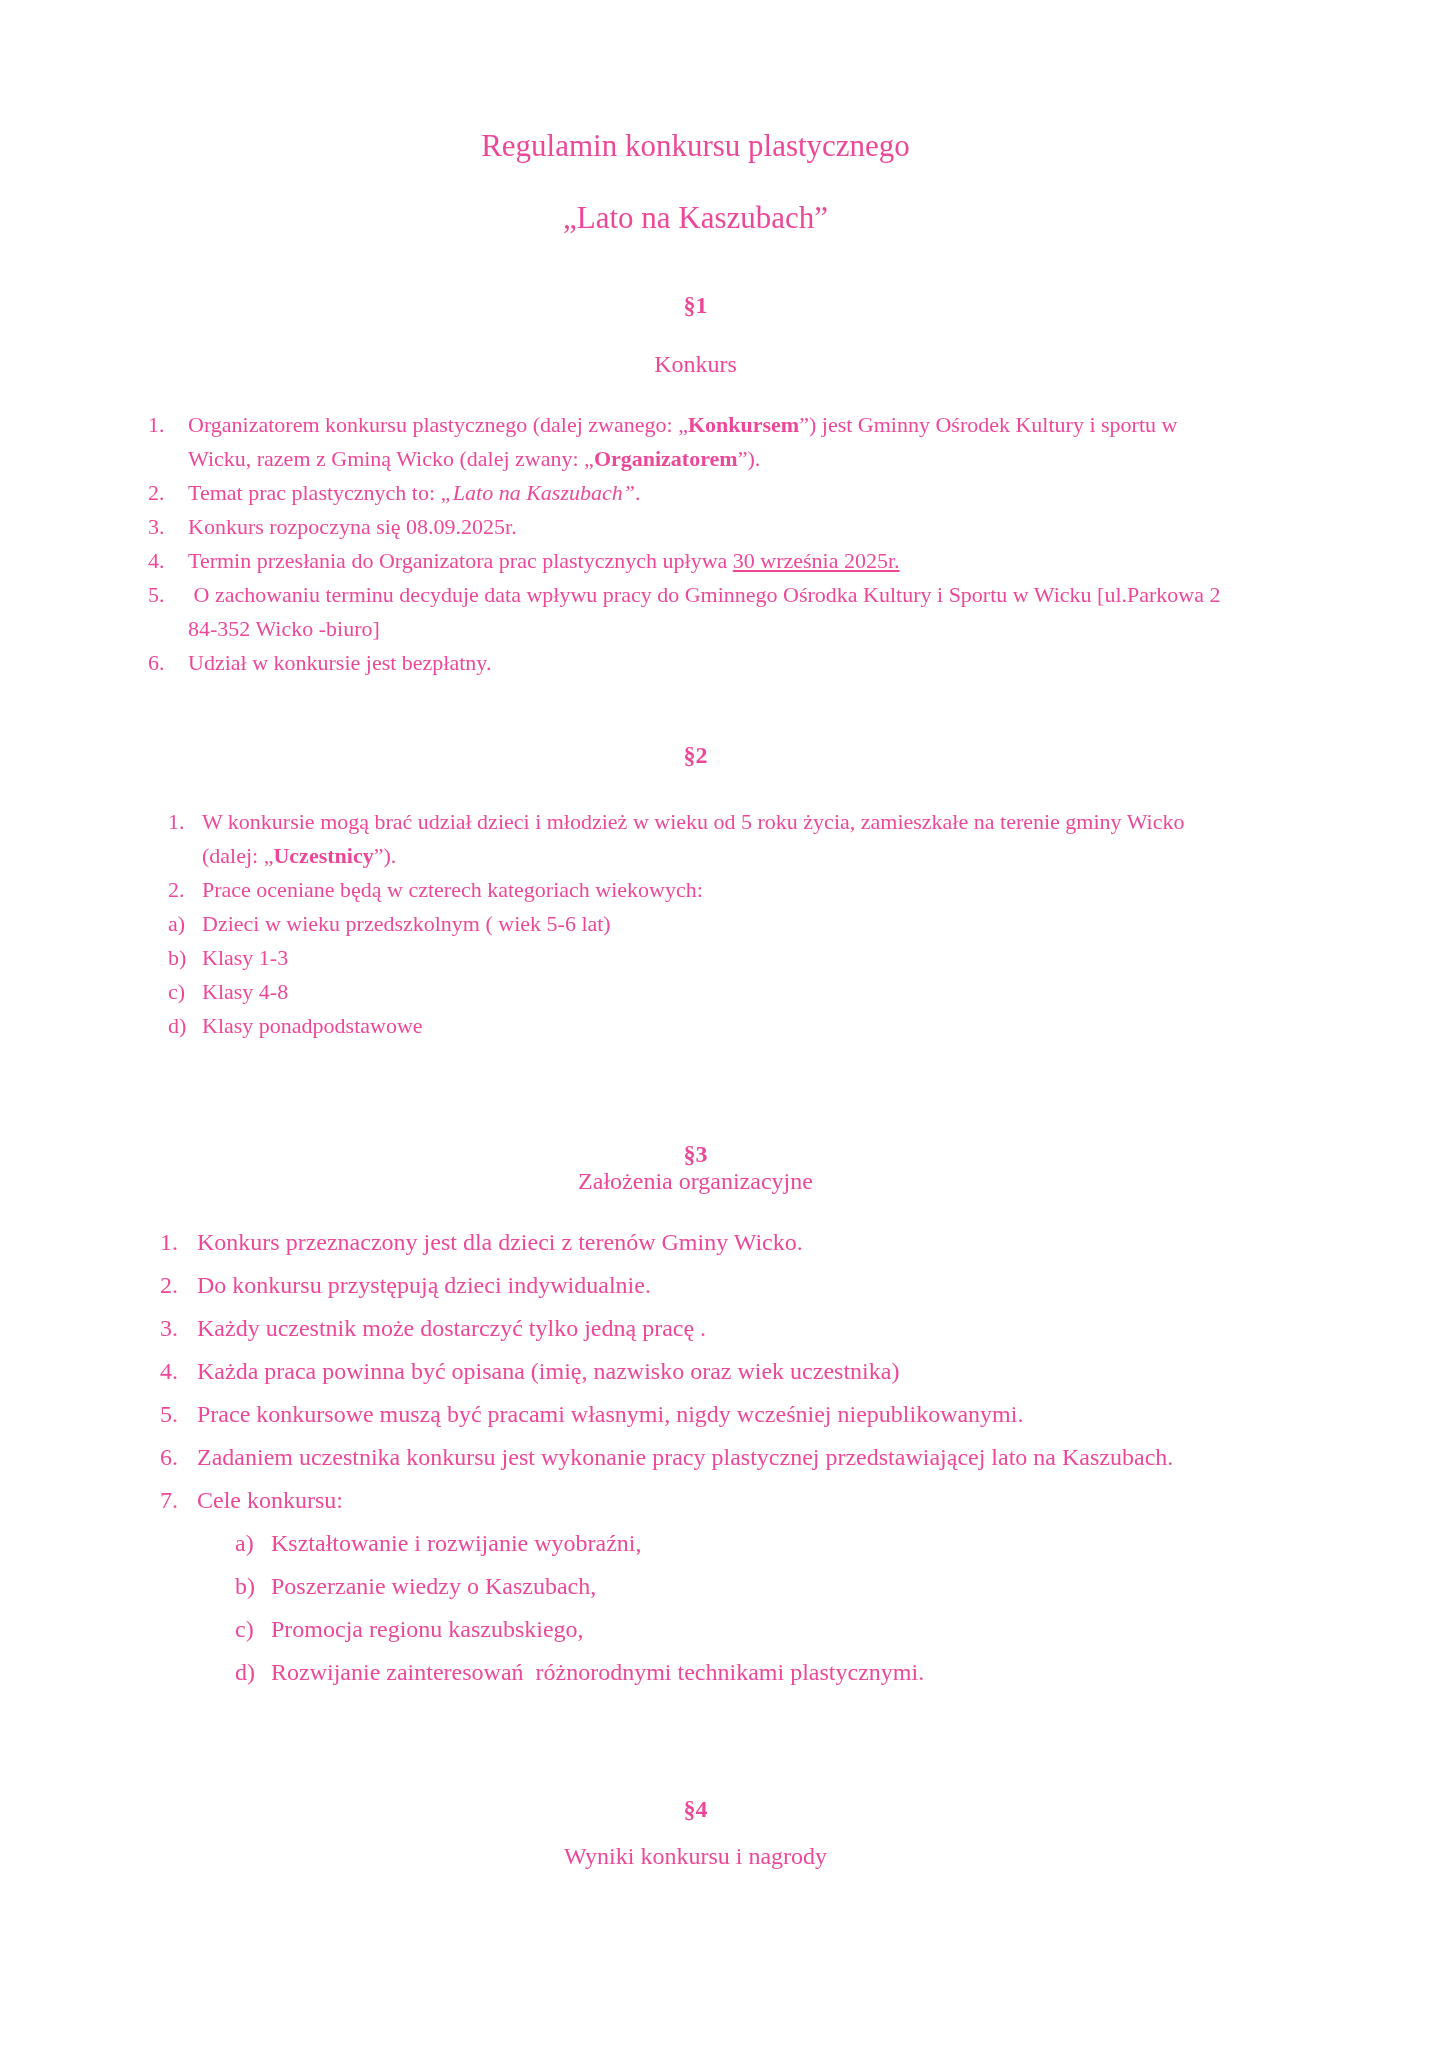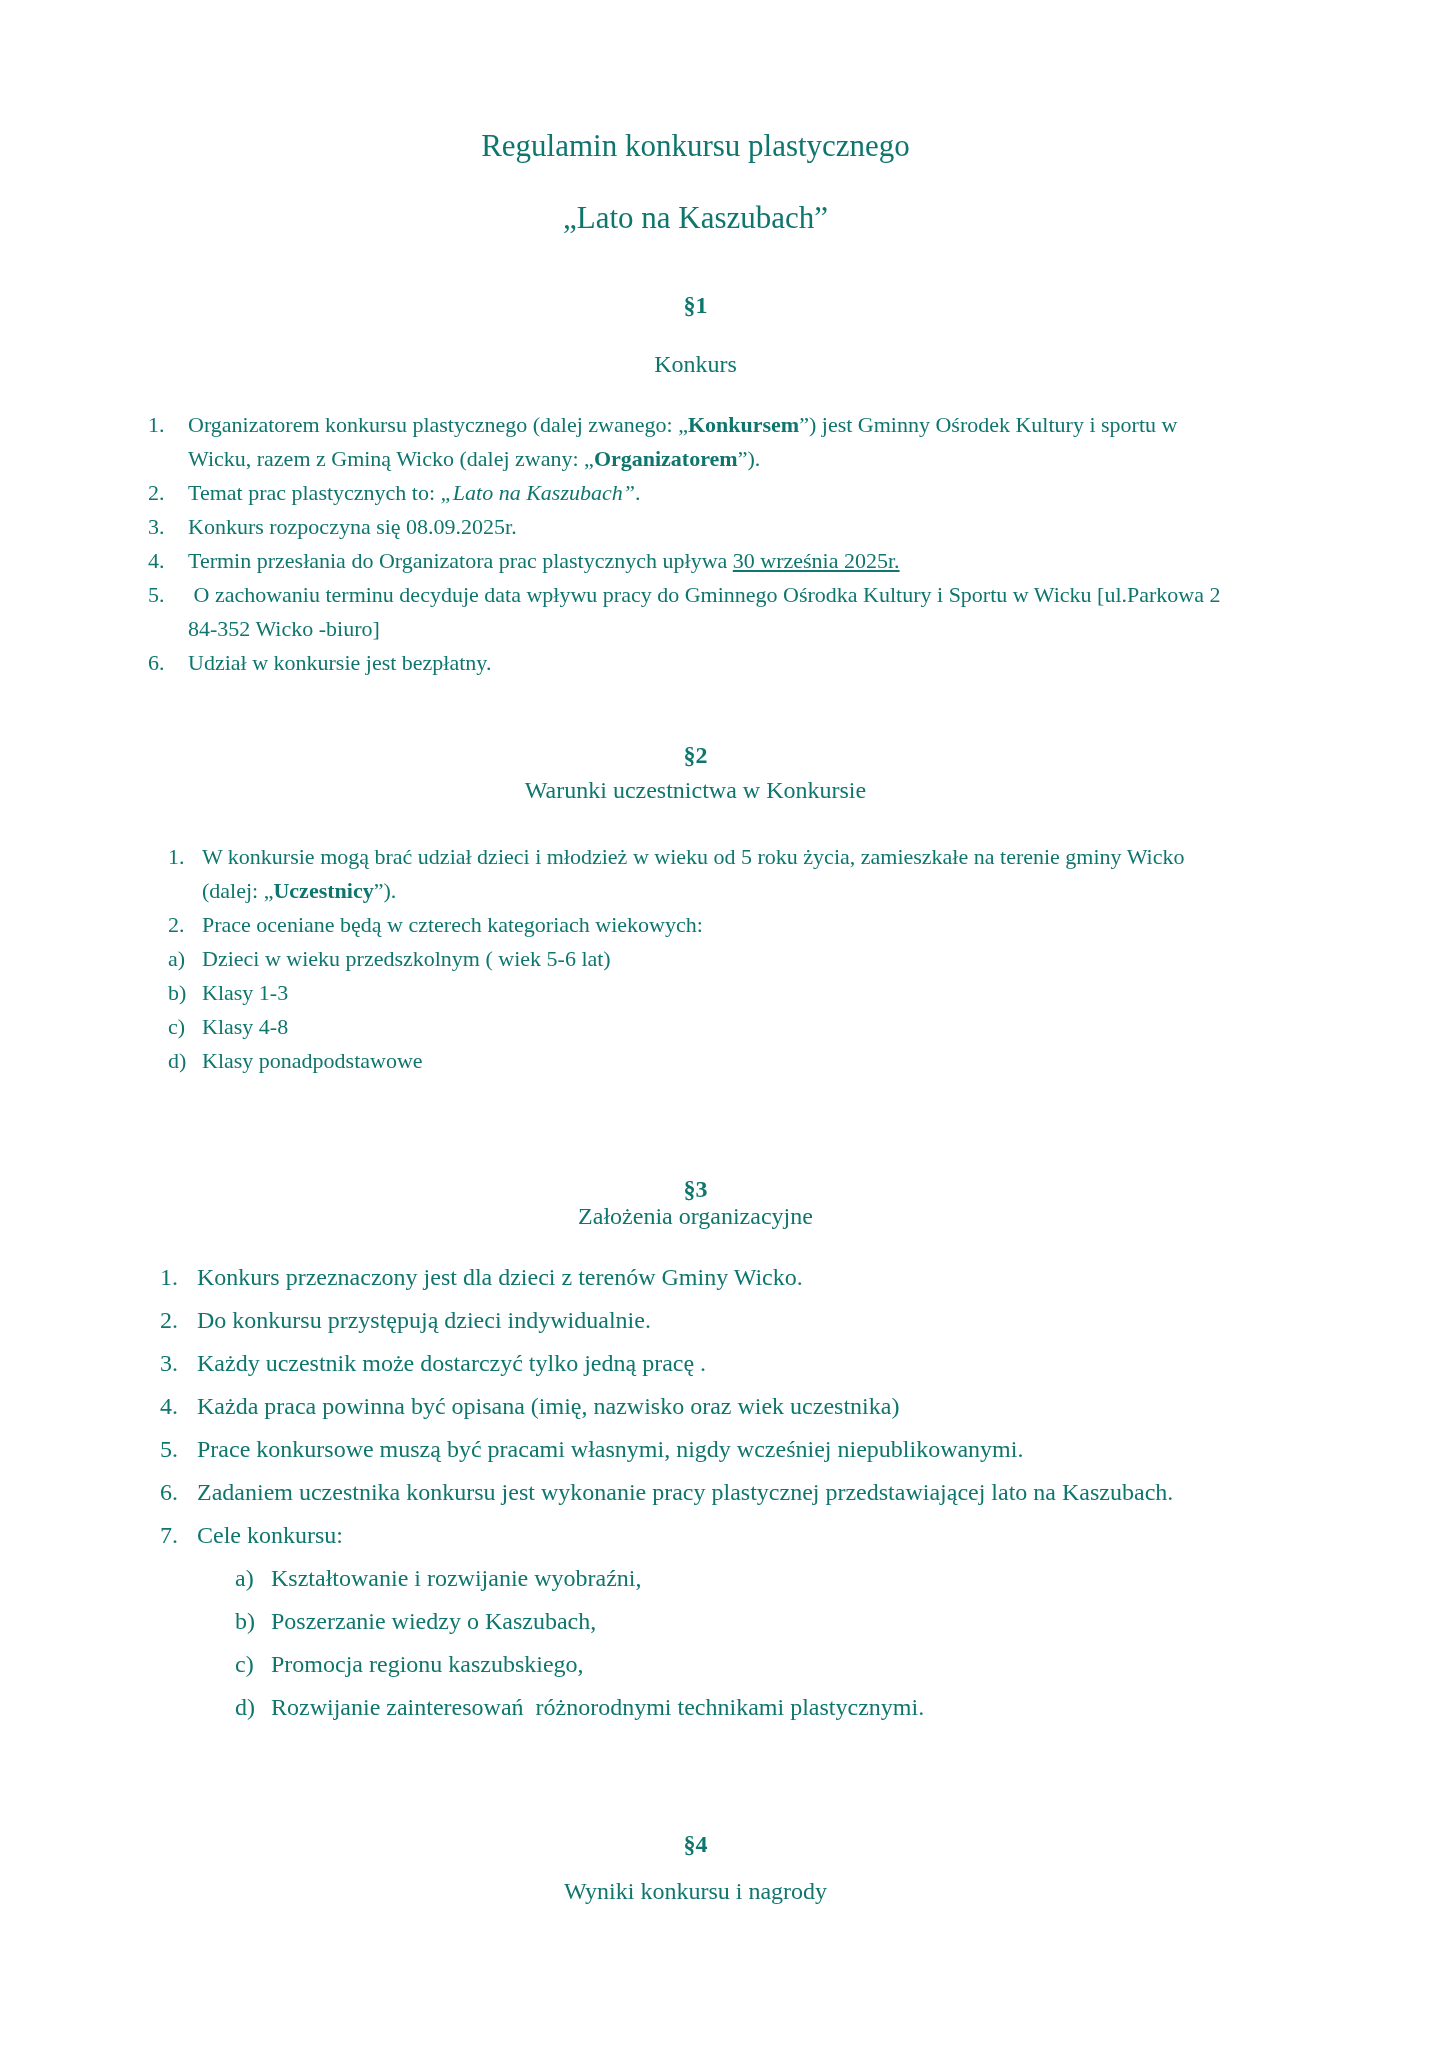--- a/index.html
+++ b/index.html
@@ -2,21 +2,21 @@
 <html lang="pl"><head>
 <meta charset="utf-8">
 <style>
   html, body { margin: 0; padding: 0; background: #ffffff; }
   .page {
     position: relative;
     width: 1448px;
     height: 2048px;
     box-sizing: border-box;
     background: #ffffff;
-    color: #0f766e;
+    color: #ec4899;
     font-family: "Liberation Serif", "DejaVu Serif", serif;
     padding: 128px 205px 40px 148px;
     overflow: hidden;
   }
   .doc-title {
     text-align: center;
     font-size: 31px;
     font-weight: normal;
     margin: 0;
   }
@@ -96,21 +96,20 @@
       <span class="li-marker">5.</span>
       <span class="li-text"> O zachowaniu terminu decyduje data wpływu pracy do Gminnego Ośrodka Kultury i Sportu w Wicku [ul.Parkowa 2 84-352 Wicko -biuro]</span>
     </div>
     <div class="li">
       <span class="li-marker">6.</span>
       <span class="li-text">Udział w konkursie jest bezpłatny.</span>
     </div>
   </div>
 
   <div class="sec-mark m-sec2">§2</div>
-  <div class="sec-heading m-sec2-head">Warunki uczestnictwa w Konkursie</div>
 
   <div class="list list-2">
     <div class="li">
       <span class="li-marker">1.</span>
       <span class="li-text"><span>W konkursie mogą brać udział dzieci i młodzież w wieku od 5 roku życia, zamieszkałe na terenie gminy Wicko (dalej: „</span><span class="run-bold">Uczestnicy</span><span>”).</span></span>
     </div>
     <div class="li">
       <span class="li-marker">2.</span>
       <span class="li-text">Prace oceniane będą w czterech kategoriach wiekowych:</span>
     </div>

